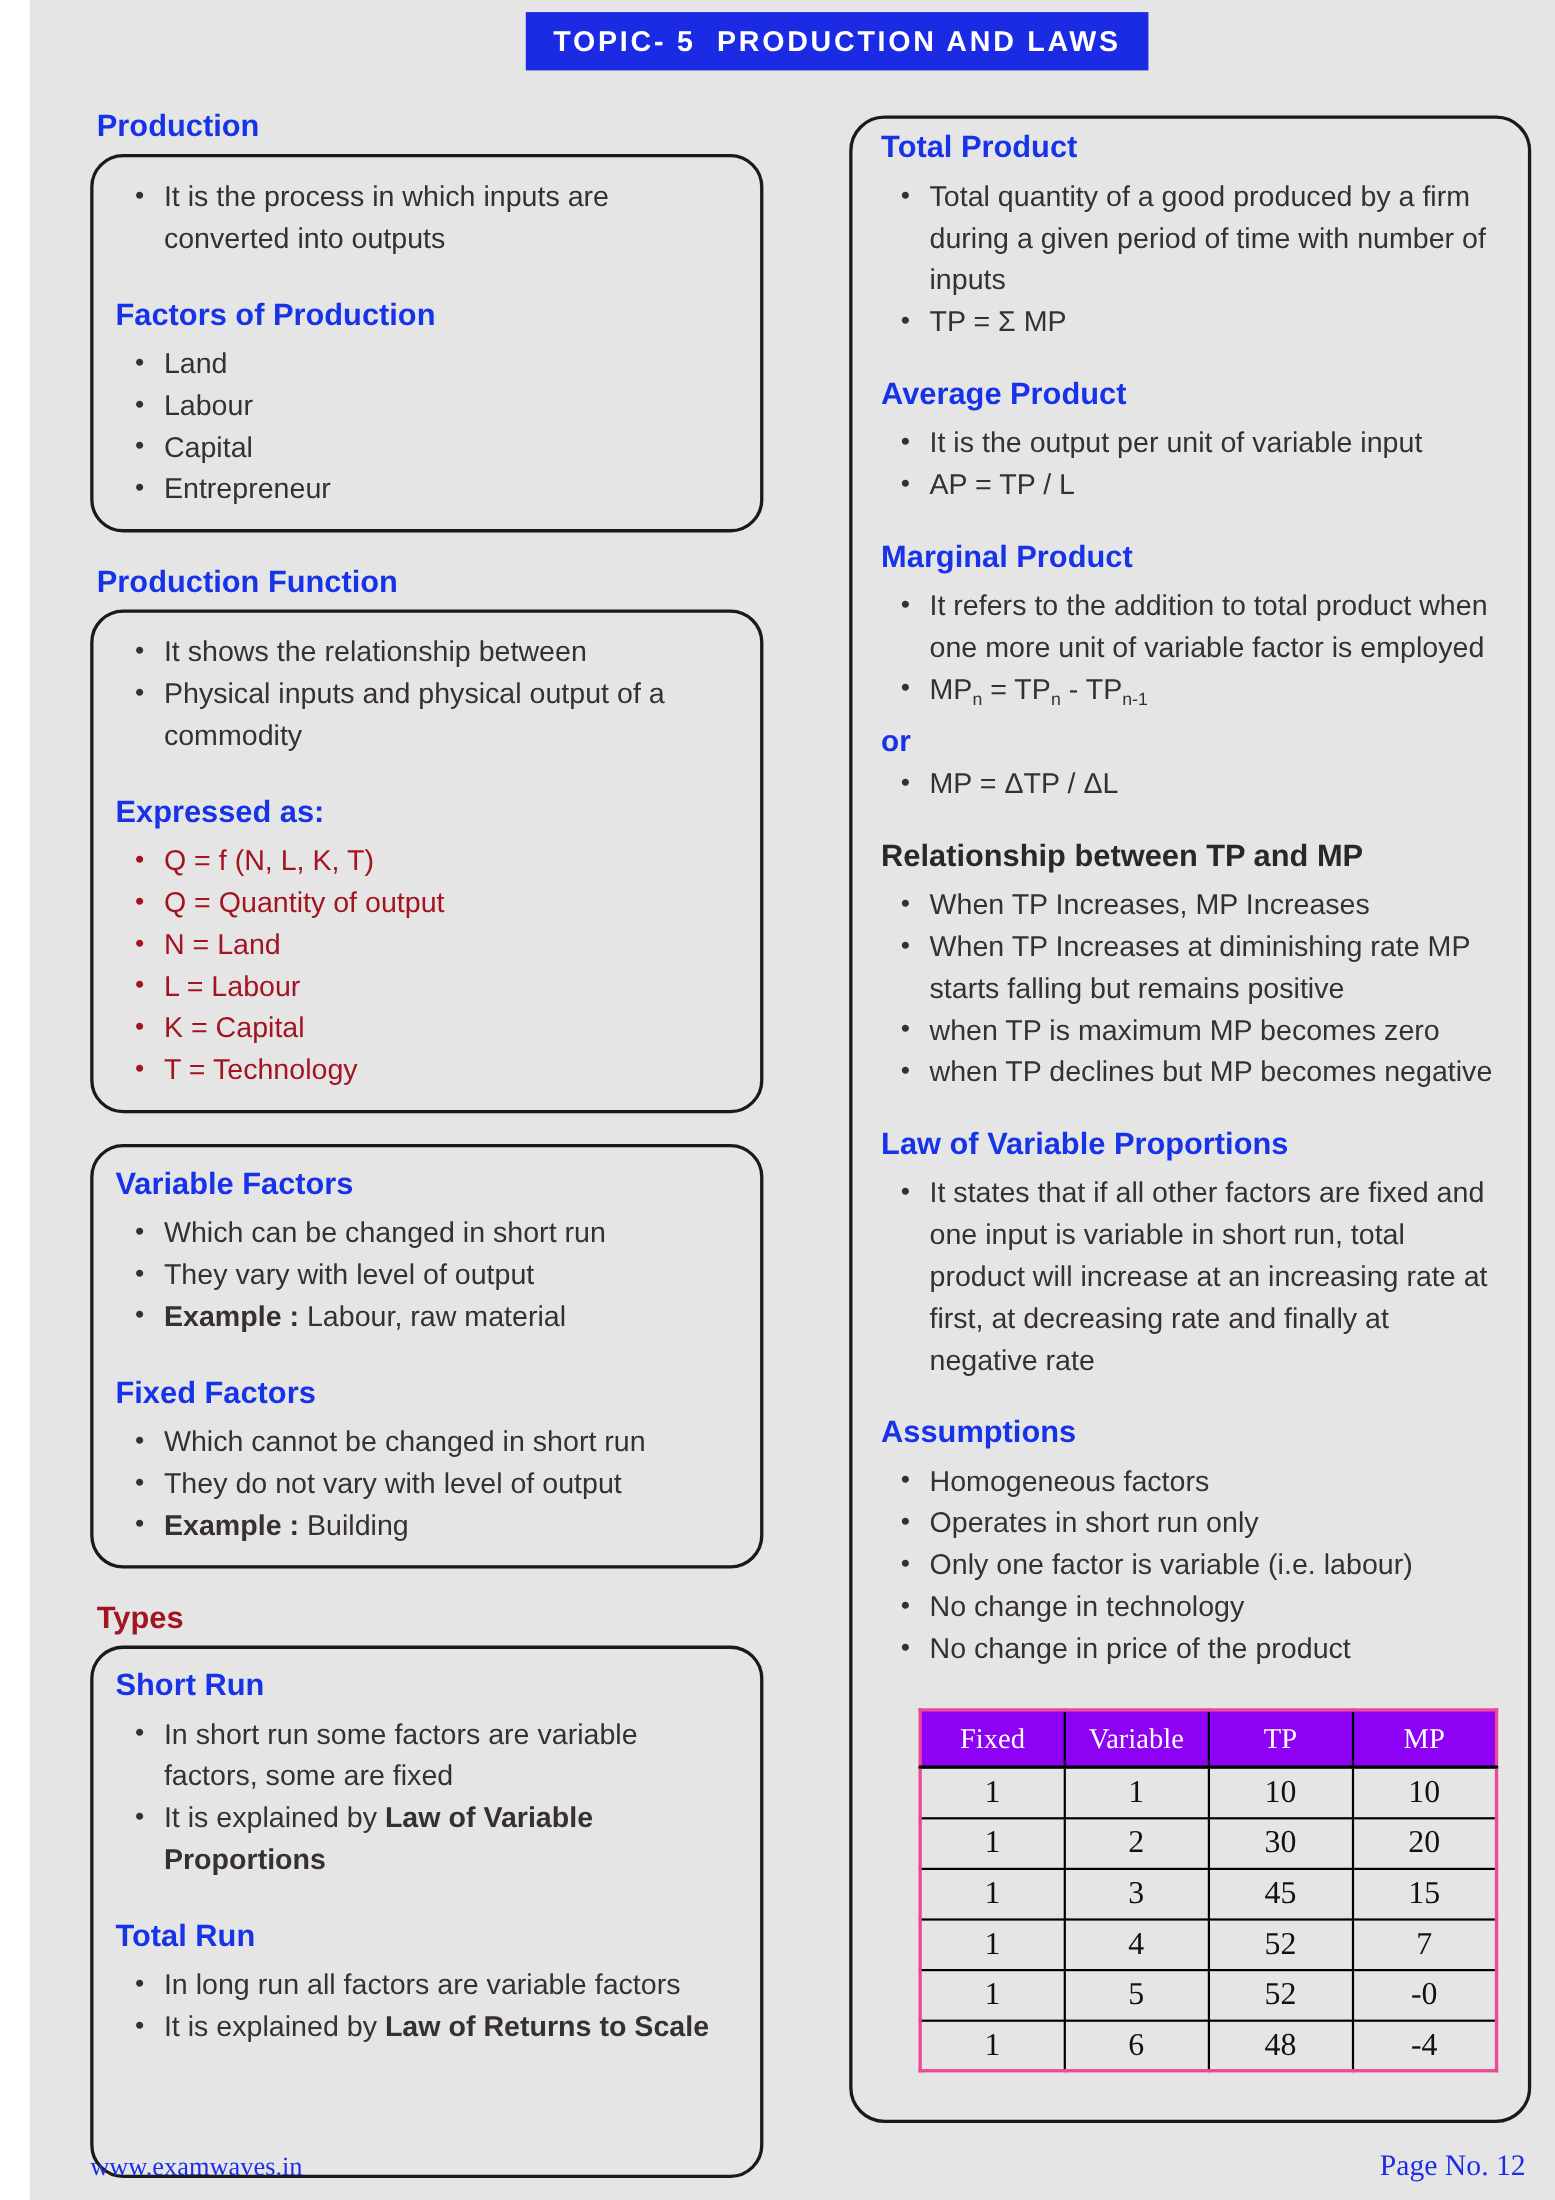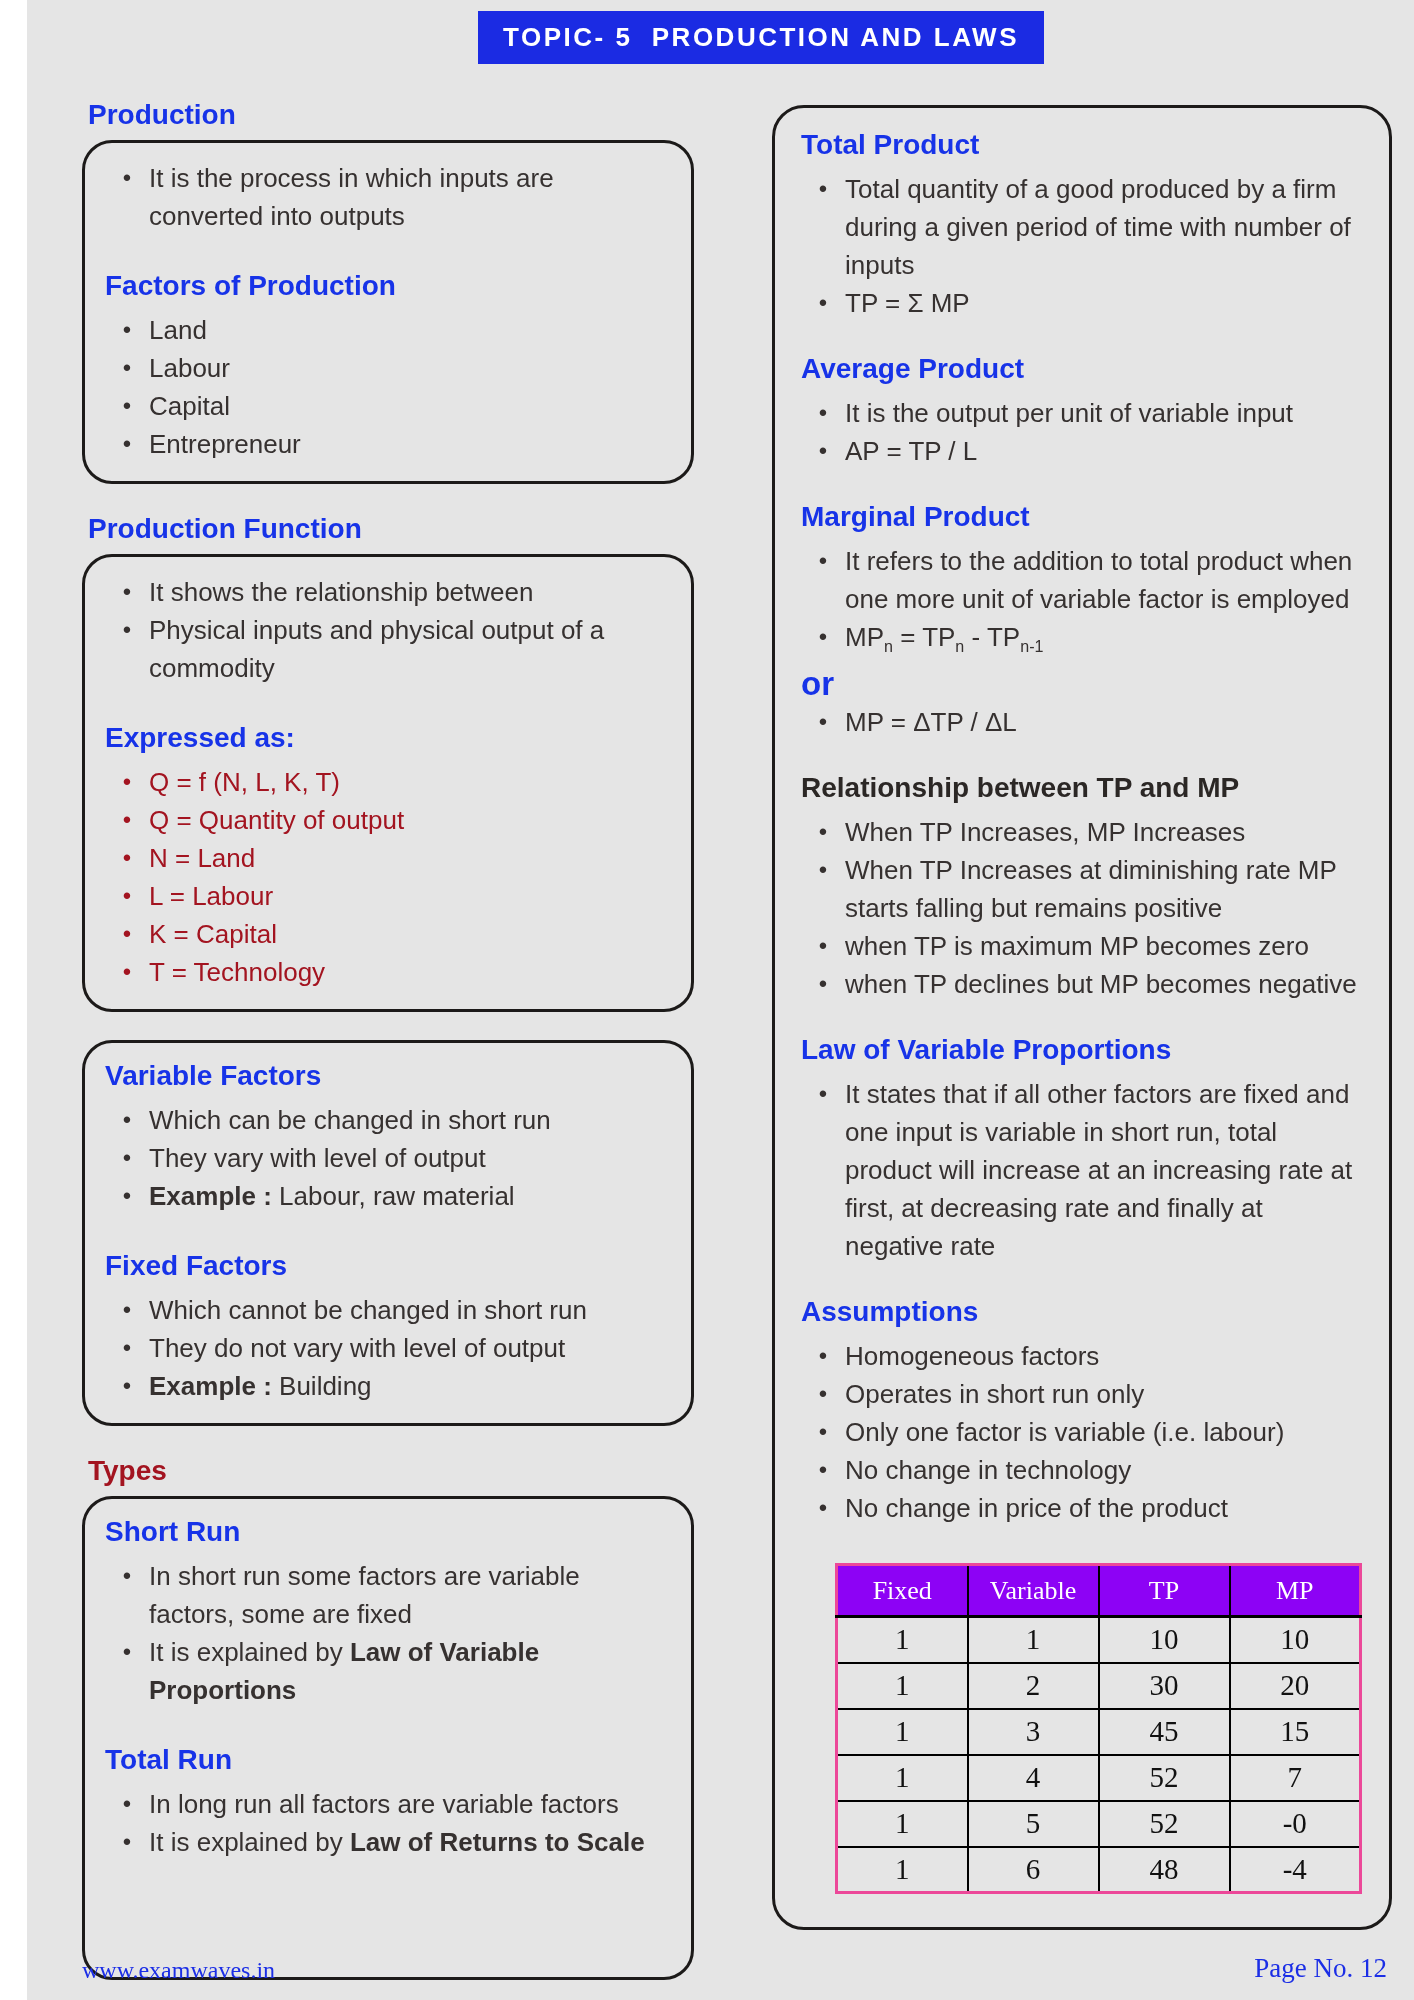--- a/index.html
+++ b/index.html
@@ -30,21 +30,21 @@
   }
   .banner span{
     color:#ffffff;font-weight:bold;font-size:26px;letter-spacing:2.5px;
     white-space:pre;
   }
   
   .col-left{position:absolute;left:55px;top:98px;width:612px;}
   .rbox{
     position:absolute;left:745px;top:105px;width:620px;height:1825px;
     border:3px solid var(--box-border);border-radius:32px;
-    padding:20px 22px 20px 26px;
+    padding:9px 22px 20px 26px;
   }
   
   .box{
     border:3px solid var(--box-border);border-radius:30px;
     padding:16px 20px 18px 20px;
     margin-bottom:28px;
   }
   .h-blue{
     color:var(--heading-blue);
     font-size:28px;font-weight:bold;line-height:34px;
@@ -68,21 +68,21 @@
     flex:0 0 auto;
     width:44px;text-align:center;
     font-size:24px;
   }
   .dot::before{content:"\2022";}
   .t{flex:1 1 auto;}
   .red{color:var(--accent-red);}
   .b{font-weight:bold;}
   .or-line{
     color:var(--heading-blue);font-weight:bold;
-    font-size:33px;line-height:38px;
+    font-size:27px;line-height:38px;
   }
   .sec{margin-top:30px;}
   .sec-first{margin-top:0;}
   sub{font-size:0.62em;}
   
   .tp-table{
     border-collapse:collapse;
     margin:36px 0 0 34px;
     font-family:"Liberation Serif", serif;
     border:3px solid #ec4899;

